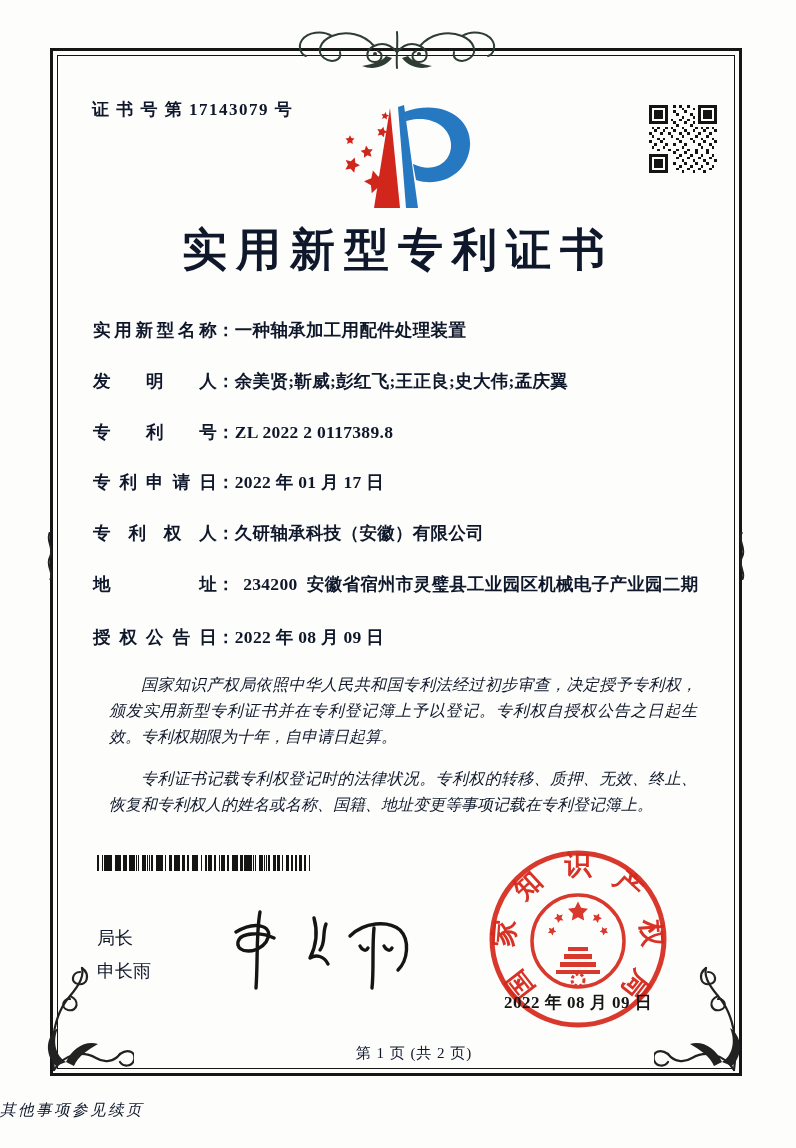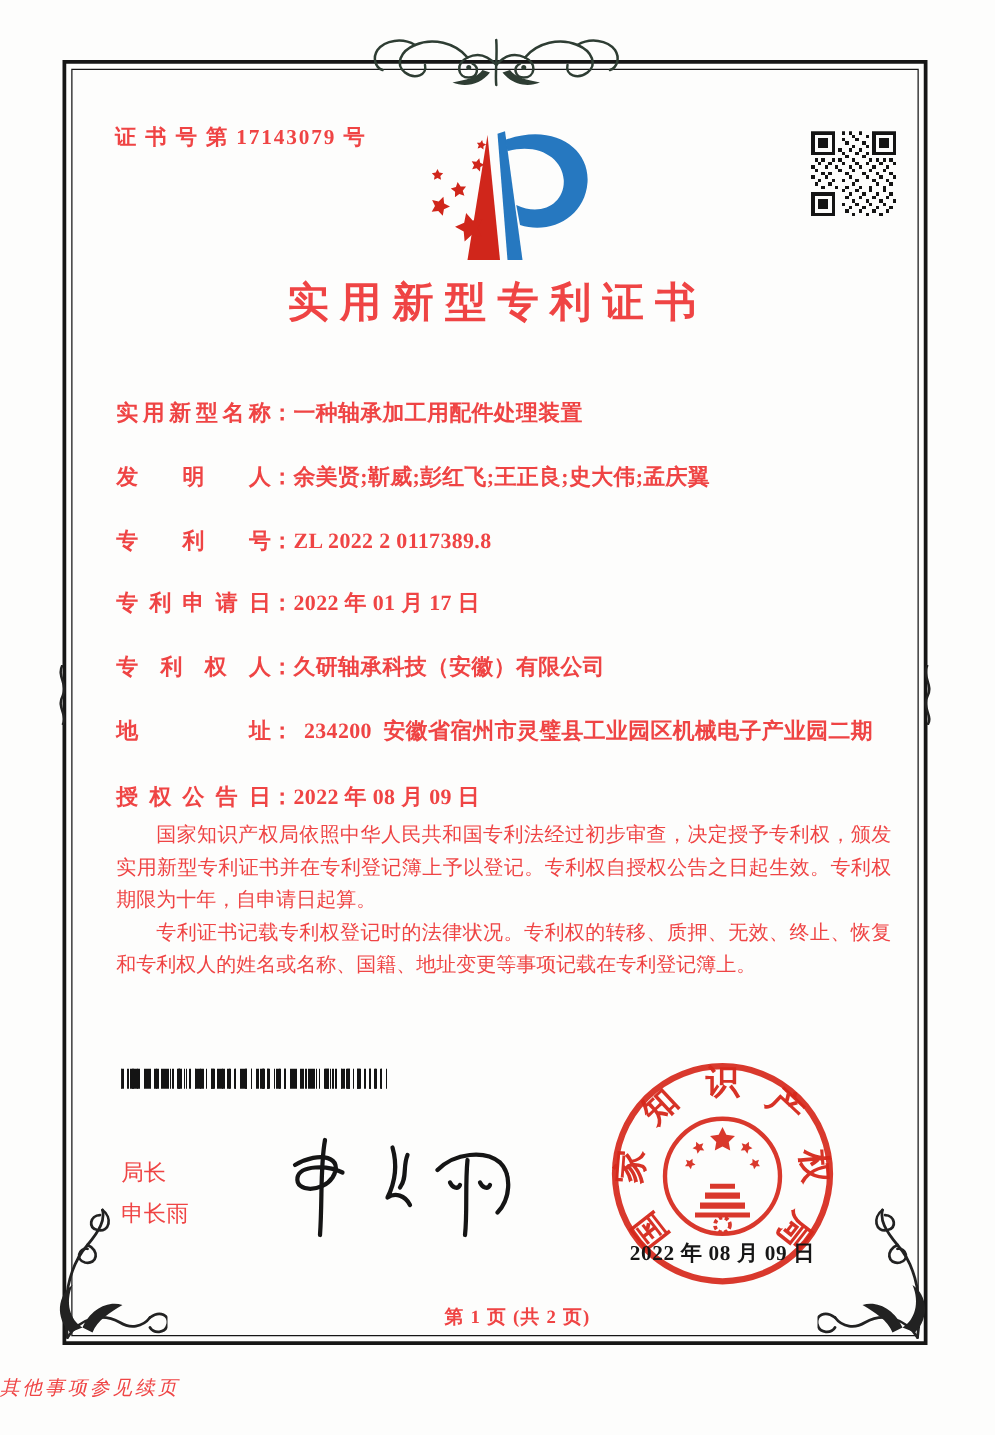--- a/index.html
+++ b/index.html
@@ -1,47 +1,47 @@
 <!DOCTYPE html>
 <html><head>
 <meta charset="utf-8">
 <style>
   html,body{margin:0;padding:0;background:#e8e8e8;}
   #page{position:relative;width:796px;height:1148px;background:#fdfdfc;overflow:hidden;
-        font-family:"Liberation Serif","DejaVu Serif",serif;color:#ef4444;}
+        font-family:"Liberation Serif","DejaVu Serif",serif;color:#0f172a;}
   
   .frame{position:absolute;left:50px;top:48px;width:686px;height:1022px;border:3px solid #161616;}
   .frame-inner{position:absolute;left:4px;top:4px;right:4px;bottom:4px;border:1px solid #161616;}
   
   .cert-no{position:absolute;left:92px;top:98px;font-size:17px;font-weight:600;letter-spacing:1.5px;}
-  .title{position:absolute;left:0;right:0;top:220px;text-align:center;font-size:33px;font-weight:700;letter-spacing:9px;}
+  .title{position:absolute;left:0;right:0;top:220px;text-align:center;font-size:45px;font-weight:700;letter-spacing:9px;}
   
   .row{position:absolute;left:93px;width:640px;font-size:17.5px;font-weight:700;line-height:27px;letter-spacing:.3px;}
   .flabel{display:inline-block;width:124px;text-align:justify;text-align-last:justify;vertical-align:top;}
   .fvalue{display:inline-block;vertical-align:top;white-space:pre-wrap;}
   .addr .fvalue{width:472px;text-align:center;}
   .pair2{position:absolute;left:348px;top:0;white-space:nowrap;}
   
   .body-text{position:absolute;left:93px;top:656px;width:620px;font-size:16px;line-height:26px;
              text-align:justify;}
-  .body-text p{margin:0;text-indent:2em;}
+  .body-text p{margin:16px;text-indent:2em;font-style:italic;}
   
   .barcode{position:absolute;left:97px;top:855px;width:214px;height:16px;
     background-image:
       repeating-linear-gradient(90deg,#141414 0 2px,transparent 2px 5px,#141414 5px 6px,transparent 6px 9px),
       repeating-linear-gradient(90deg,#141414 0 1px,transparent 1px 7px,#141414 7px 10px,transparent 10px 13px),
       repeating-linear-gradient(90deg,transparent 0 11px,#141414 11px 13px,transparent 13px 17px);}
   
   .director{position:absolute;left:97px;top:922px;font-family:"Liberation Sans","DejaVu Sans",sans-serif;
             font-size:18px;font-weight:500;line-height:33px;}
   .signature{position:absolute;left:222px;top:898px;}
   
   .seal{position:absolute;left:483px;top:846px;}
   
-  .page-info{position:absolute;left:0;right:0;top:1044px;text-align:center;font-size:15px;font-weight:700;letter-spacing:1px;margin-left:32px;}
+  .page-info{position:absolute;left:0;right:0;top:1044px;text-align:center;font-size:15px;font-weight:400;letter-spacing:1px;margin-left:32px;}
   .footer-note{position:absolute;left:0;right:0;top:1100px;font-size:15.5px;
                font-weight:500;font-style:italic;letter-spacing:2.5px;}
   
   .orn{position:absolute;}
   svg{display:block;}
 </style>
 </head>
 <body>
 
 <div id="page">

